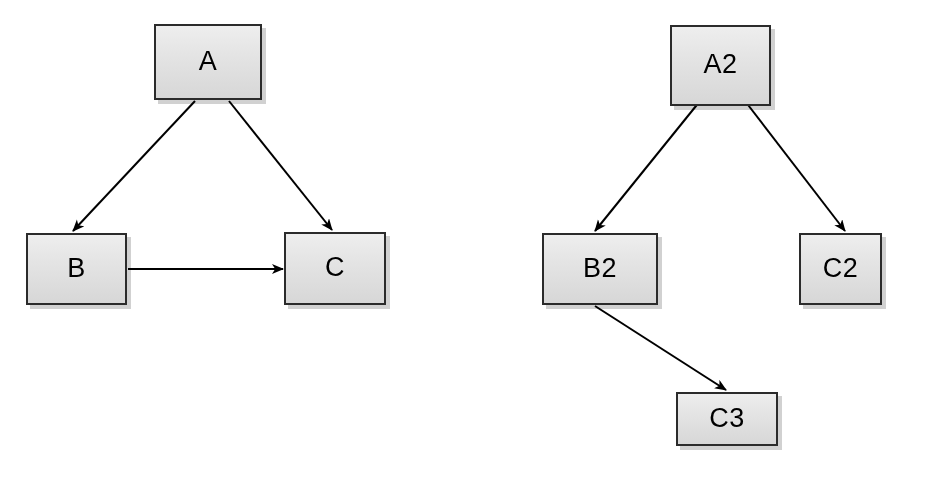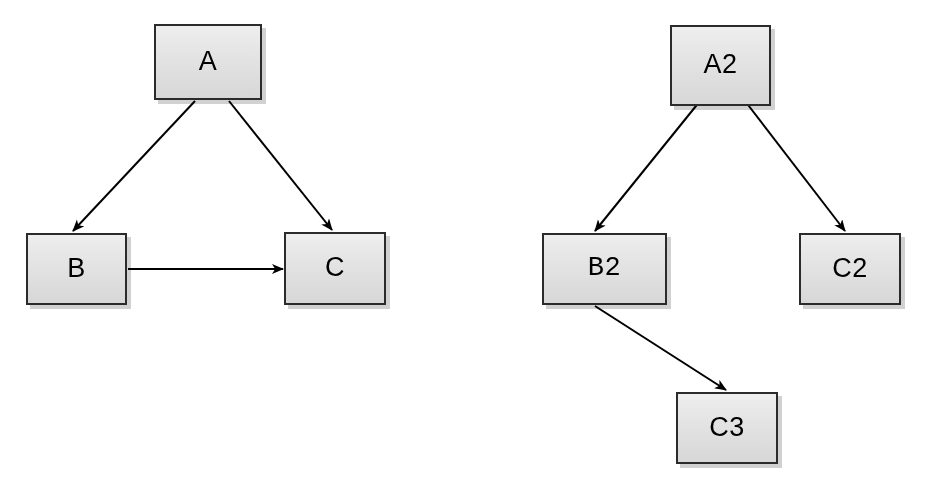--- a/index.html
+++ b/index.html
@@ -76,24 +76,24 @@
       </div>
       <div class="node" style="left: 26px; top: 233px; width: 101px; height: 72px;">
         <span class="node-label">B</span>
       </div>
       <div class="node" style="left: 284px; top: 232px; width: 102px; height: 73px;">
         <span class="node-label">C</span>
       </div>
       <div class="node" style="left: 670px; top: 25px; width: 101px; height: 81px;">
         <span class="node-label">A2</span>
       </div>
-      <div class="node" style="left: 542px; top: 233px; width: 125px; height: 72px; font-family: Liberation Mono, monospace;">
+      <div class="node" style="left: 542px; top: 233px; width: 116px; height: 72px;">
         <span class="node-label">B2</span>
       </div>
-      <div class="node" style="left: 799px; top: 233px; width: 102px; height: 72px;">
+      <div class="node" style="left: 799px; top: 233px; width: 83px; height: 72px;">
         <span class="node-label">C2</span>
       </div>
-      <div class="node" style="left: 676px; top: 392px; width: 102px; height: 72px;">
+      <div class="node" style="left: 676px; top: 392px; width: 102px; height: 54px;">
         <span class="node-label">C3</span>
       </div>
     </div>
 
 </div>
 
 </body></html>

